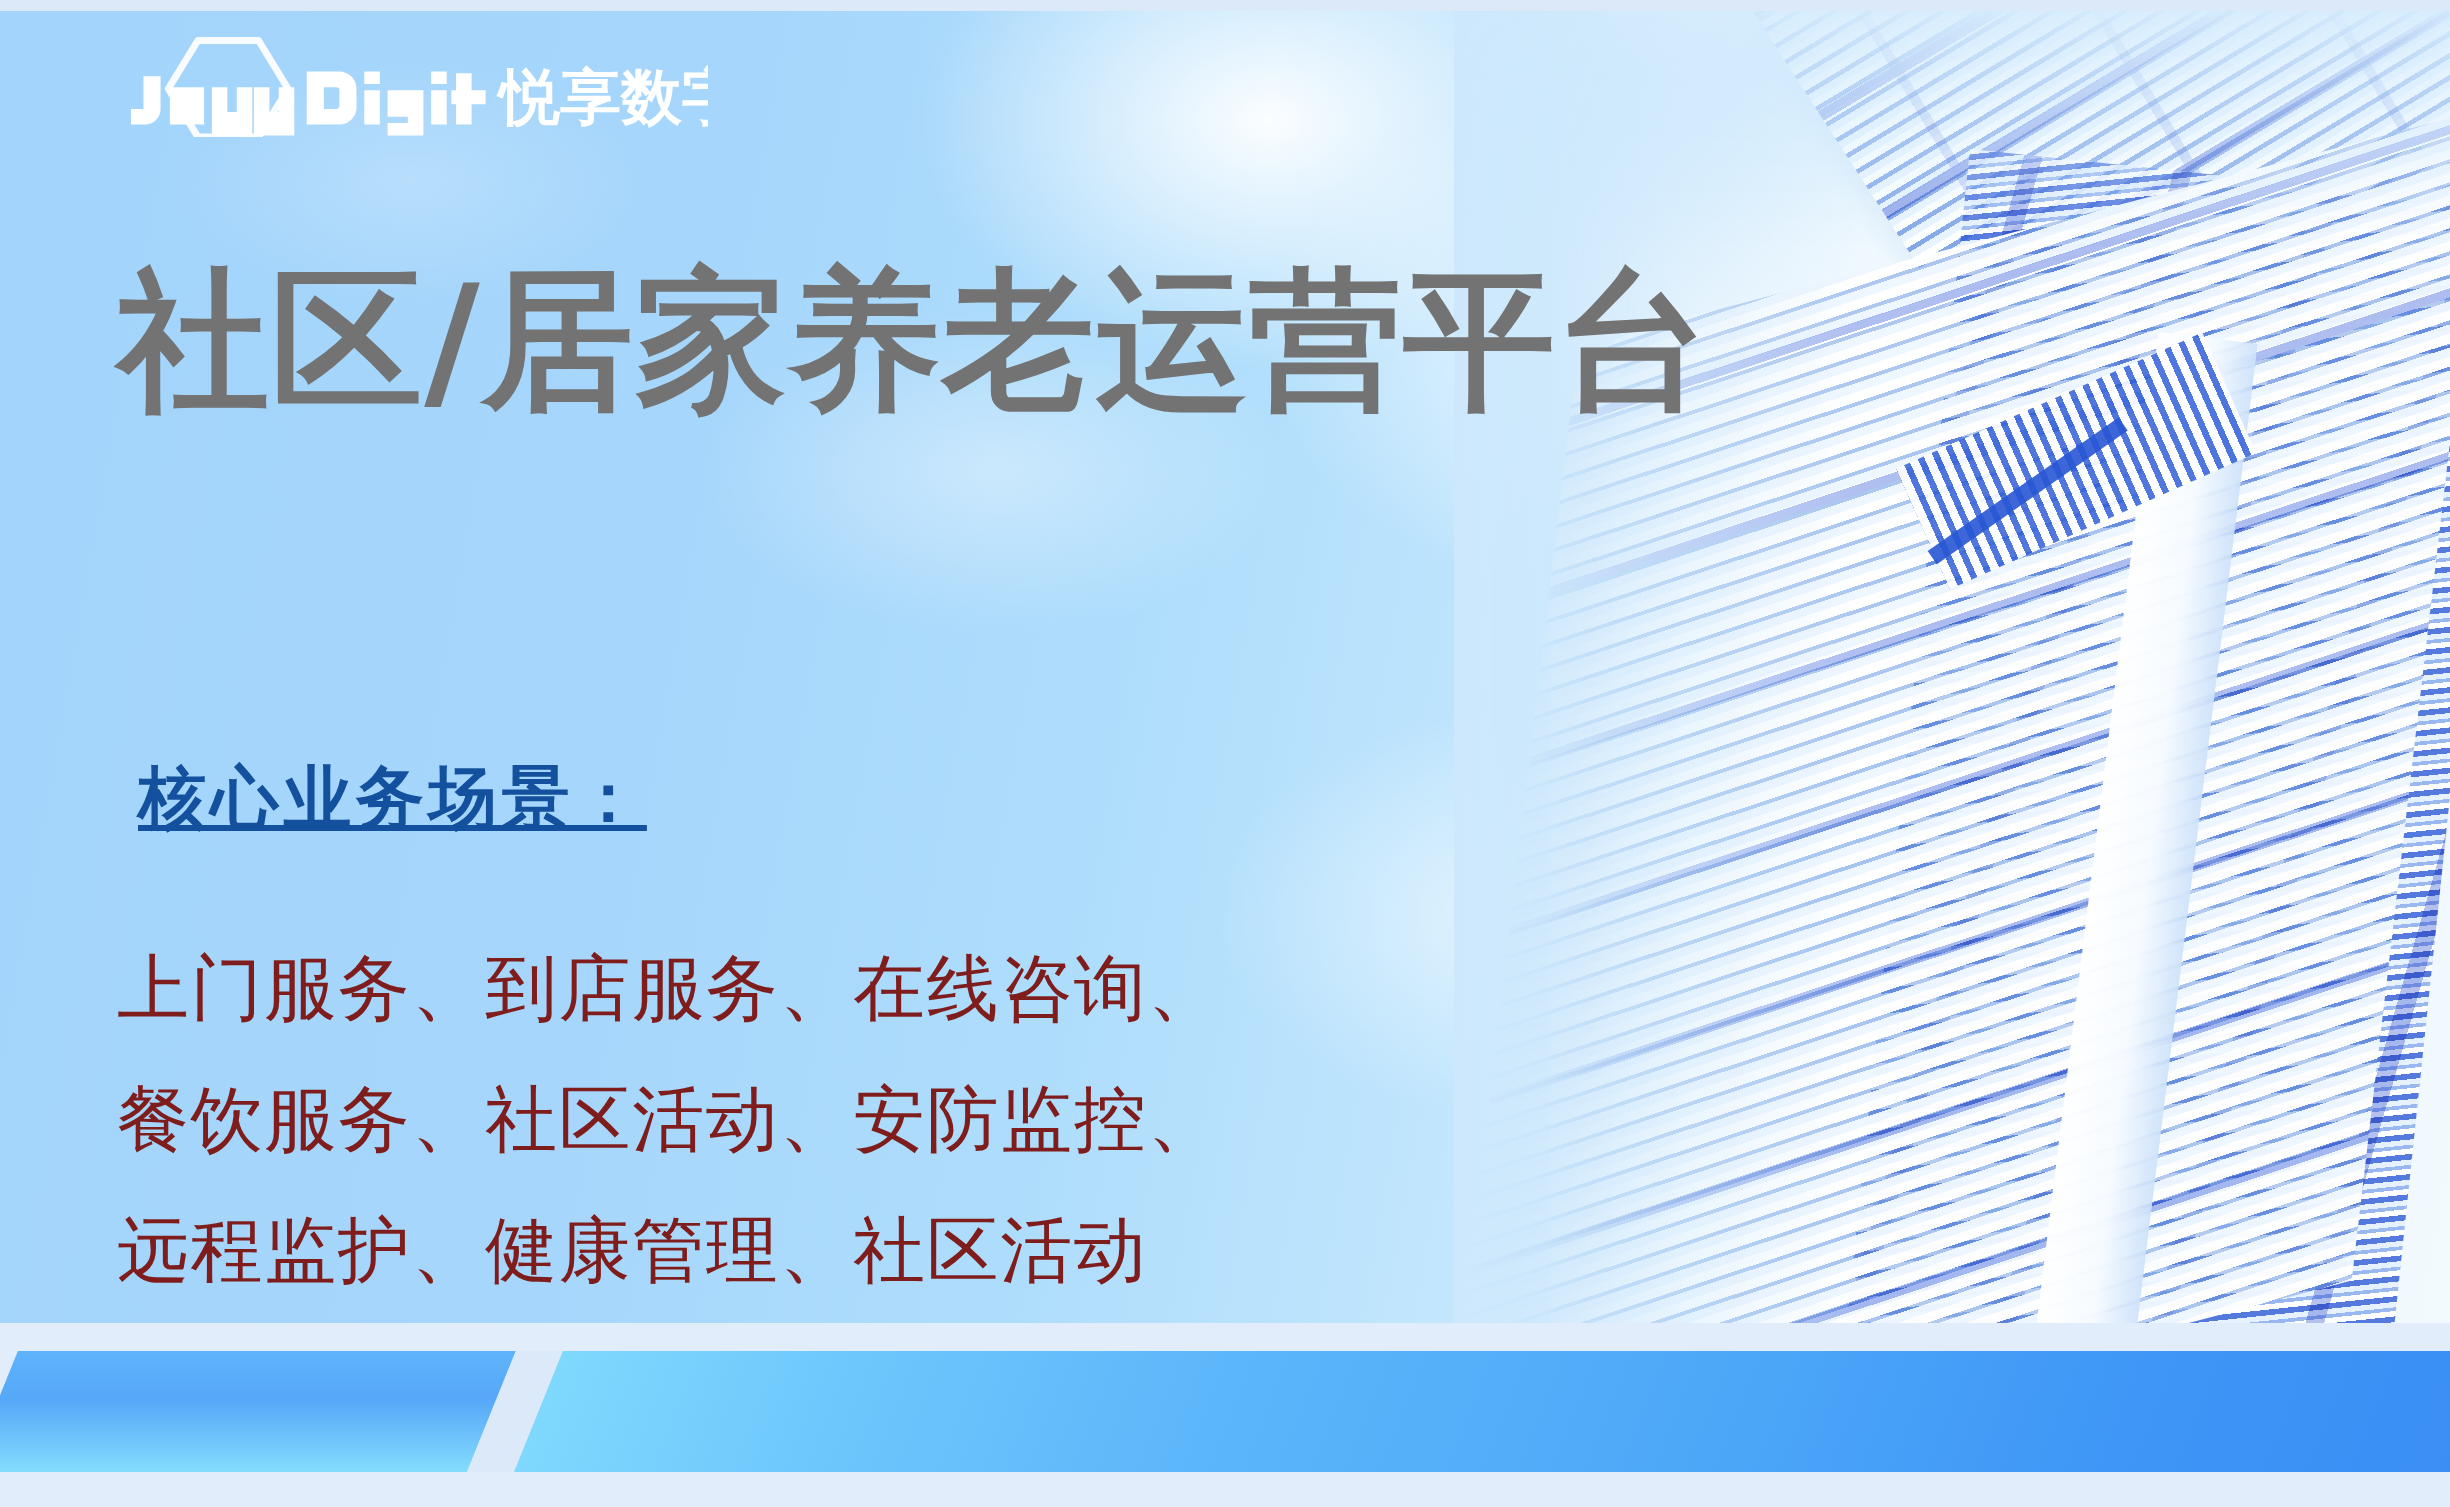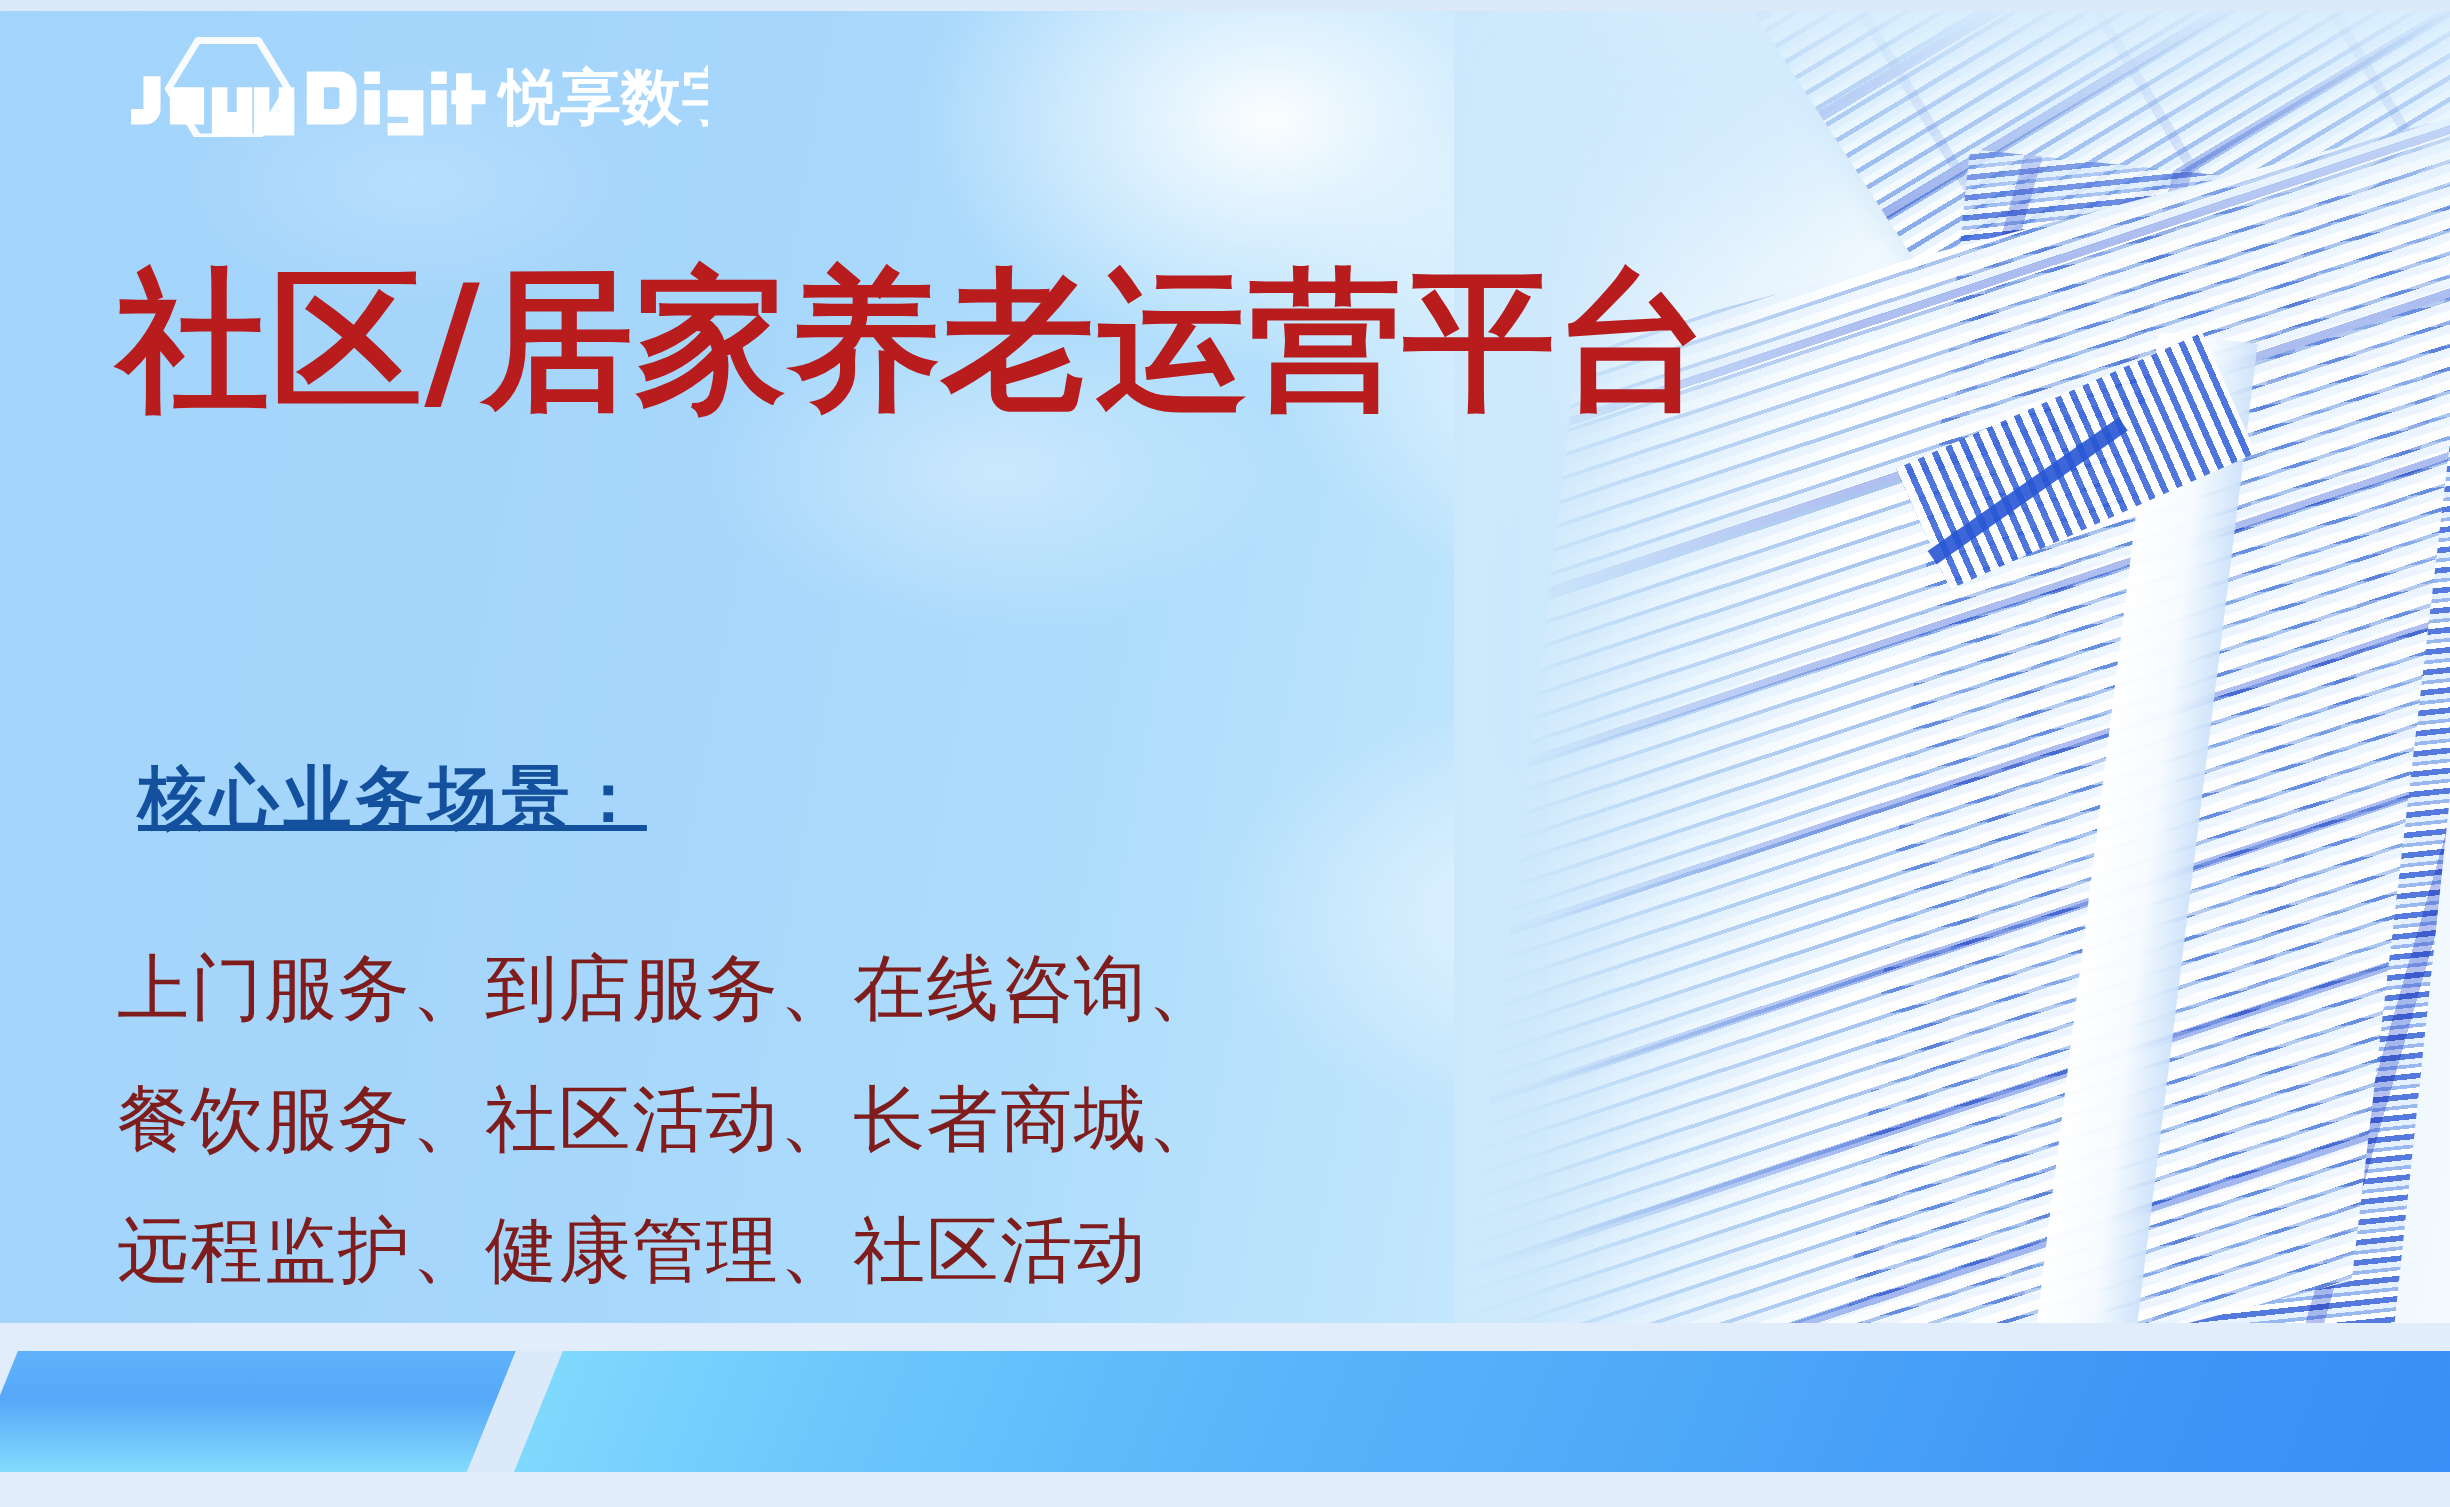--- a/index.html
+++ b/index.html
@@ -222,21 +222,21 @@
 
   
   .title {
     position:absolute; left:117px; top:265px;
     z-index:30;
     font-family:"DejaVu Sans", "Liberation Sans", sans-serif;
     font-weight:bold;
     font-size:152px;
     line-height:1;
     letter-spacing:1.6px;
-    color:#b91c1c;
+    color:#737373;
     white-space:nowrap;
   }
 
   
   .subhead {
     position:absolute; left:138px; top:764px;
     z-index:30;
     font-family:"DejaVu Sans", "Liberation Sans", sans-serif;
     font-weight:bold;
     font-size:68px;
@@ -368,21 +368,21 @@
       <text x="492" y="116" font-family="DejaVu Sans, Liberation Sans, sans-serif" font-size="78" font-weight="bold" fill="#ffffff">悦享数字</text>
     </svg>
   </div>
 
   <div class="title">社区/居家养老运营平台</div>
 
   <div class="subhead">核心业务场景：</div>
 
   <div class="scenes">
     <span class="scene-line">上门服务、到店服务、在线咨询、</span>
-    <span class="scene-line">餐饮服务、社区活动、长者商城、</span>
+    <span class="scene-line">餐饮服务、社区活动、安防监控、</span>
     <span class="scene-line">远程监护、健康管理、社区活动</span>
   </div>
 
   <div class="footer">
     <div class="band-right-fill"></div>
     <div class="band band-left"></div>
     <div class="band band-gap"></div>
     <div class="band band-main"></div>
   </div>
 

